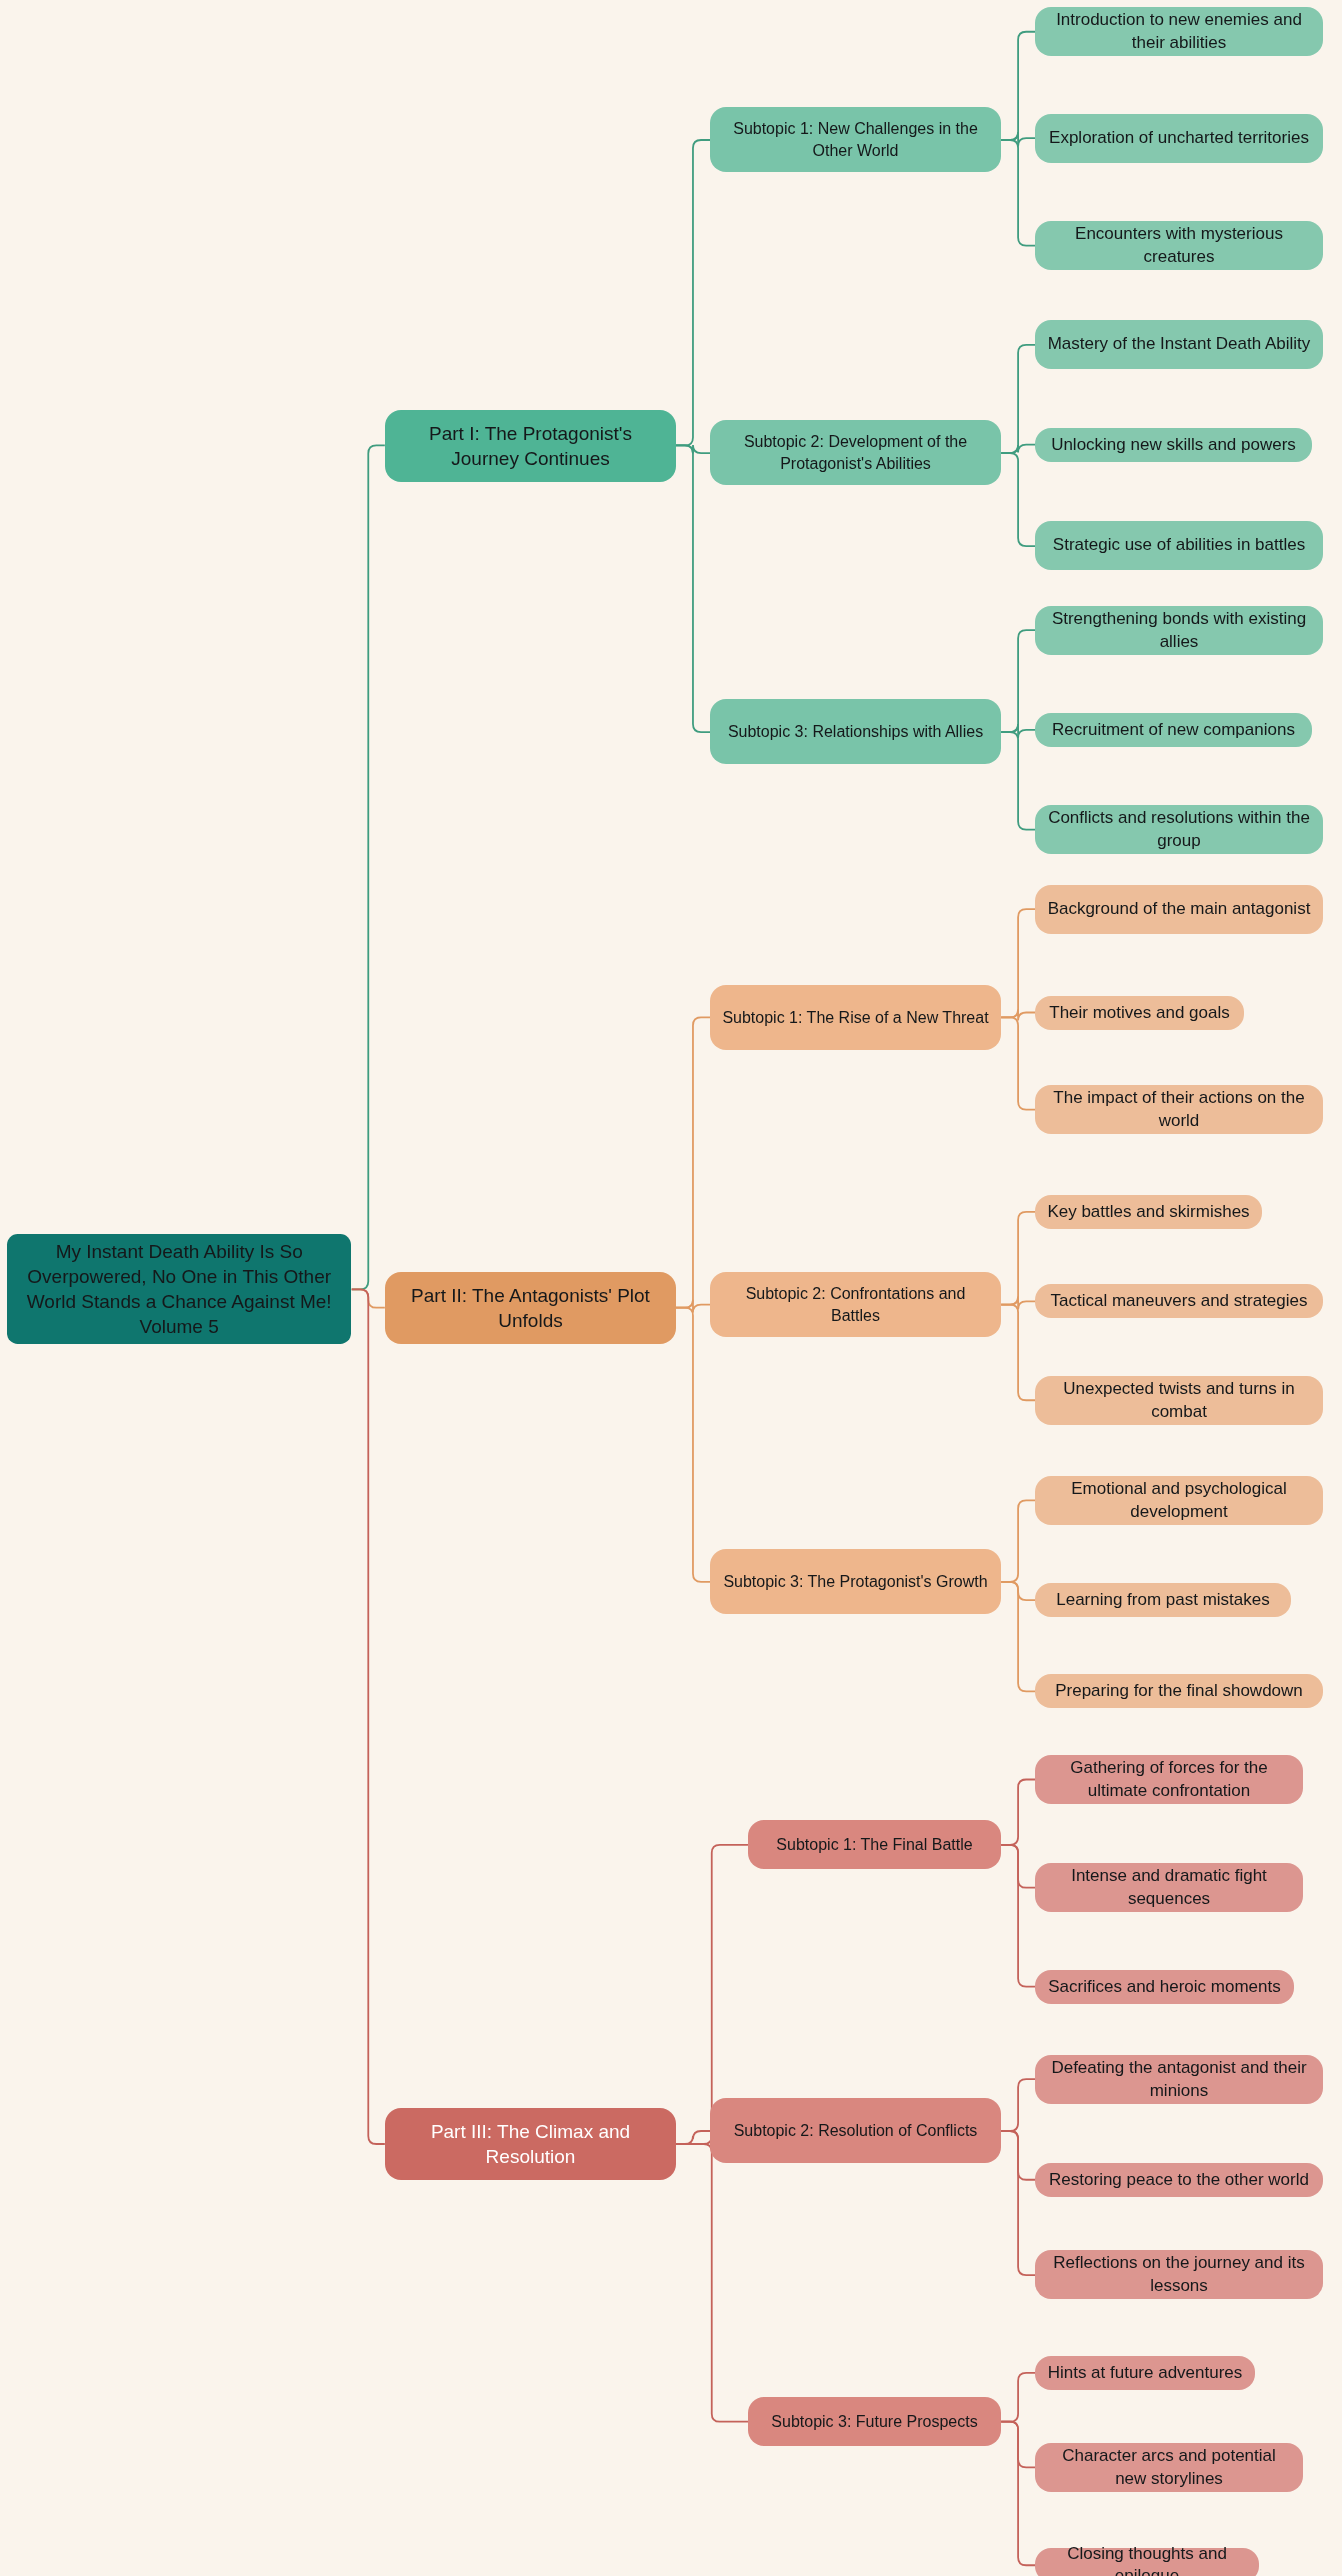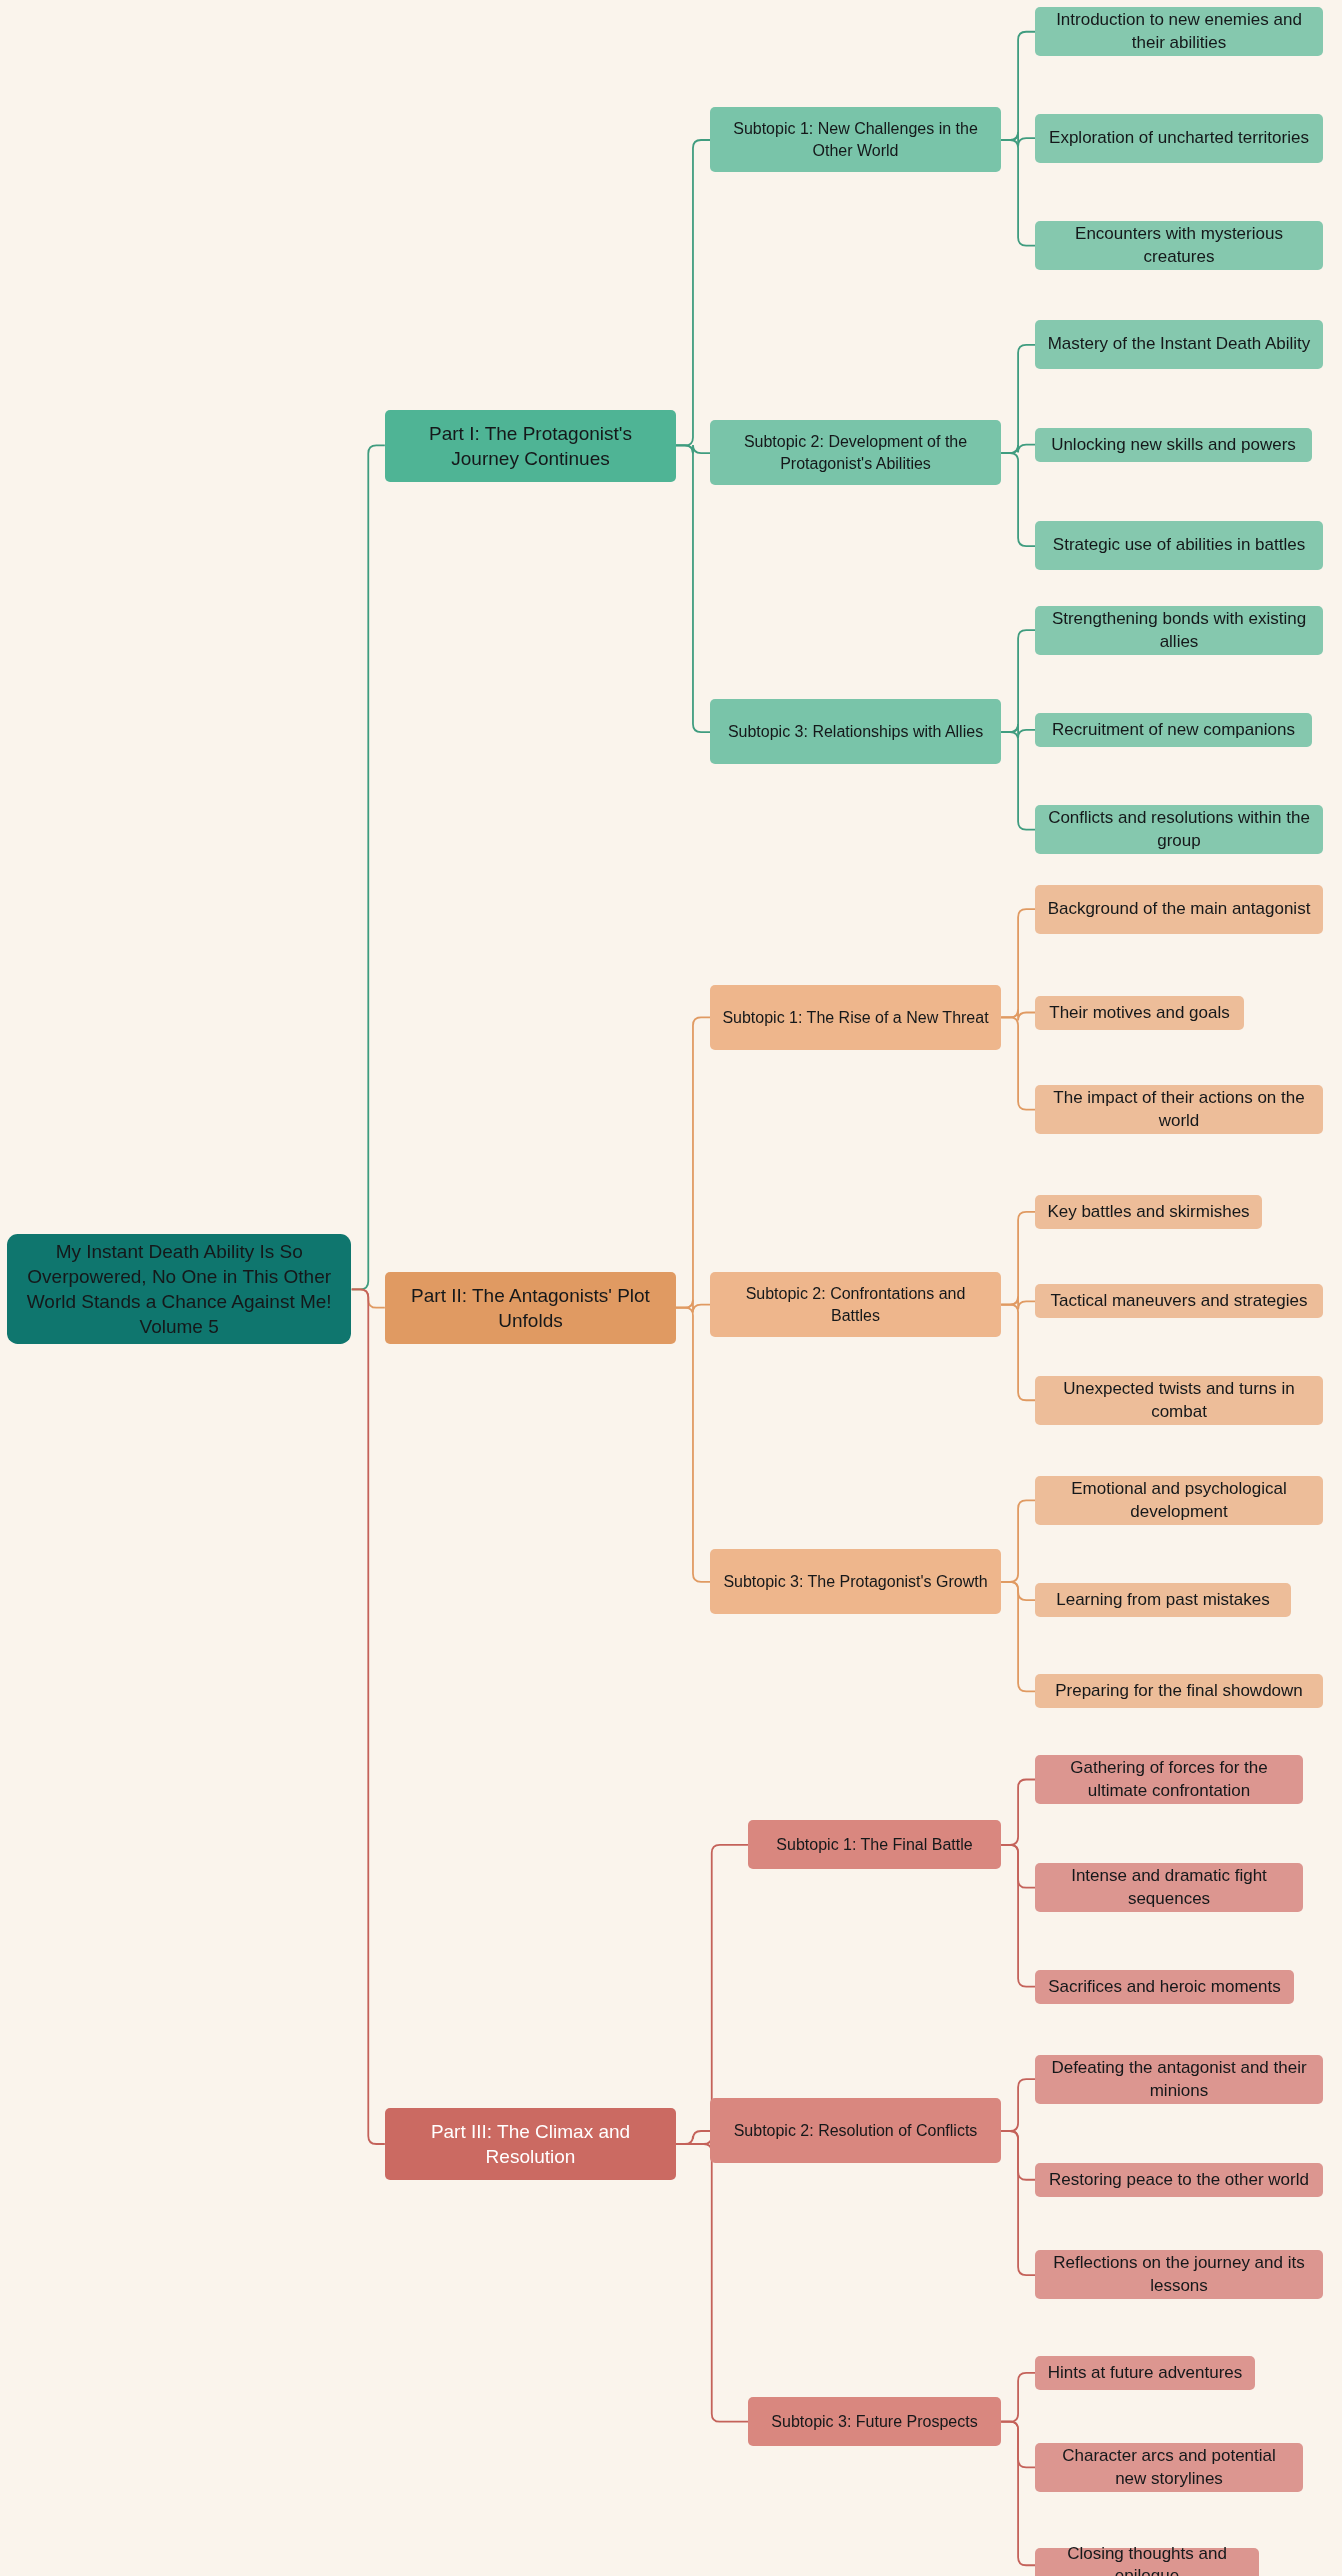--- a/index.html
+++ b/index.html
@@ -23,21 +23,21 @@
     height: 2576px;
     pointer-events: none;
   }
   .node {
     position: absolute;
     box-sizing: border-box;
     display: flex;
     align-items: center;
     justify-content: center;
     text-align: center;
-    border-radius: 5px;
+    border-radius: 16px;
     padding: 5.4px 10.7px;
     line-height: 1.32;
     color: #15181a;
     z-index: 2;
   }
   .node-root {
     font-size: 19px;
     background: #0f766e;
     border-radius: 10.7px;
   }

